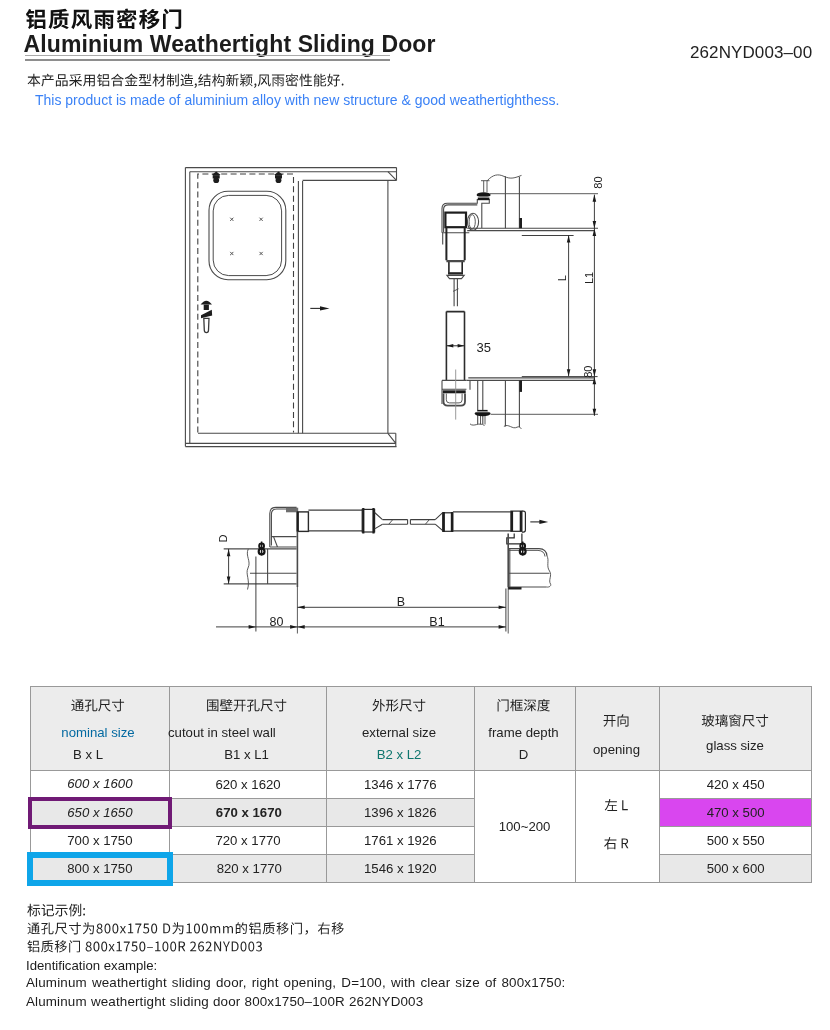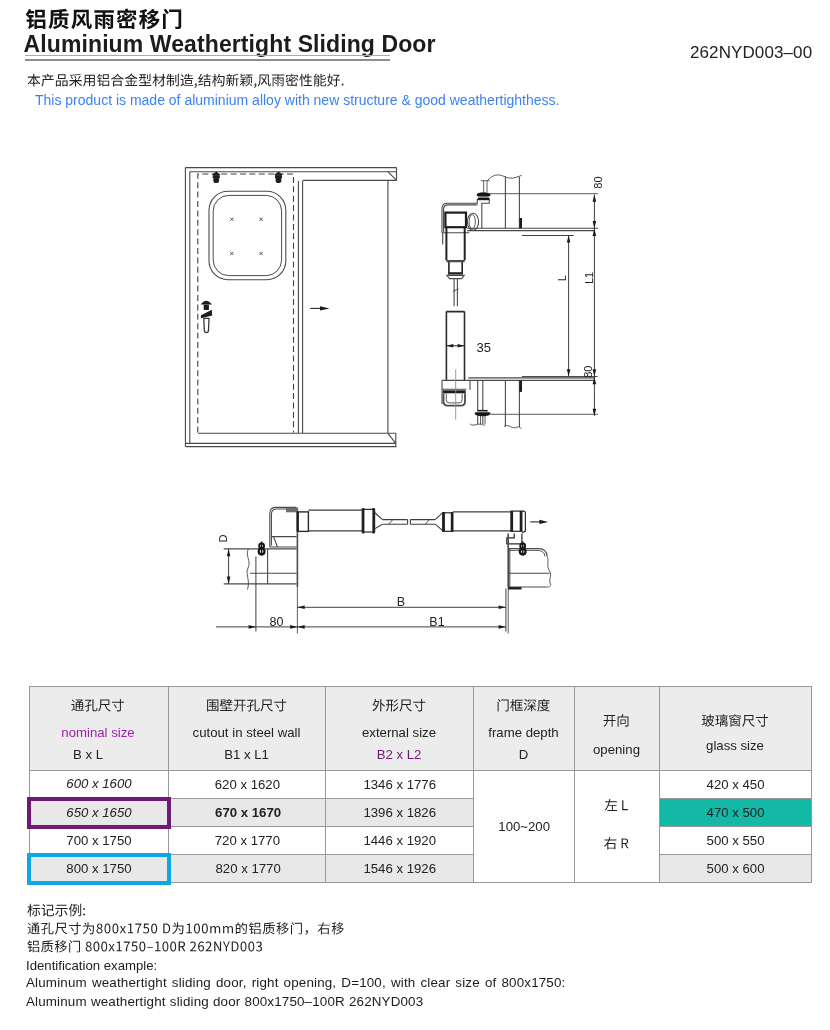--- a/index.html
+++ b/index.html
@@ -47,45 +47,45 @@
   <td style="border:1px solid #999;">1346 x 1776</td>
   <td rowspan="4" style="border:1px solid #999;">100~200</td>
   <td rowspan="4" style="border:1px solid #999;"></td>
   <td style="border:1px solid #999;">420 x 450</td>
  </tr>
 
  <tr style="height:28px;background:#e8e8e8;">
   <td style="border:4px solid #701a75;font-style:italic;">650 x 1650</td>
   <td style="border:1px solid #999;font-weight:bold;">670 x 1670</td>
   <td style="border:1px solid #999;">1396 x 1826</td>
-  <td style="border:1px solid #999;background:#14b8a6;">470 x 500</td>
+  <td style="border:1px solid #999;background:#d946ef;">470 x 500</td>
  </tr>
 
  <tr style="height:28px;">
   <td style="border:1px solid #999;">700 x 1750</td>
   <td style="border:1px solid #999;">720 x 1770</td>
-  <td style="border:1px solid #999;">1446 x 1920</td>
+  <td style="border:1px solid #999;">1761 x 1926</td>
   <td style="border:1px solid #999;">500 x 550</td>
  </tr>
 
  <tr style="height:28px;background:#e8e8e8;">
-  <td style="border:4px solid #0ea5e9;">800 x 1750</td>
+  <td style="border:6px solid #0ea5e9;">800 x 1750</td>
   <td style="border:1px solid #999;">820 x 1770</td>
-  <td style="border:1px solid #999;">1546 x 1926</td>
+  <td style="border:1px solid #999;">1546 x 1920</td>
   <td style="border:1px solid #999;background:#e8e8e8;">500 x 600</td>
  </tr>
 </tbody>
   </table>
 
-<div class="abs" style="left:28px;top:726px;width:140px;text-align:center;font-size:13.2px;line-height:1;color:#a21caf;">nominal size</div>
+<div class="abs" style="left:28px;top:726px;width:140px;text-align:center;font-size:13.2px;line-height:1;color:#0369a1;">nominal size</div>
 <div class="abs" style="left:28px;top:748px;width:120px;text-align:center;font-size:13.2px;line-height:1;color:#222;">B x L</div>
-<div class="abs" style="left:168px;top:726px;width:157px;text-align:center;font-size:13.2px;line-height:1;color:#222;">cutout in steel wall</div>
+<div class="abs" style="left:168px;top:726px;width:157px;font-size:13.2px;line-height:1;color:#222;">cutout in steel wall</div>
 <div class="abs" style="left:168px;top:748px;width:157px;text-align:center;font-size:13.2px;line-height:1;color:#222;">B1 x L1</div>
 <div class="abs" style="left:325px;top:726px;width:148px;text-align:center;font-size:13.2px;line-height:1;color:#222;">external size</div>
-<div class="abs" style="left:325px;top:748px;width:148px;text-align:center;font-size:13.2px;line-height:1;color:#701a75;">B2 x L2</div>
+<div class="abs" style="left:325px;top:748px;width:148px;text-align:center;font-size:13.2px;line-height:1;color:#0f766e;">B2 x L2</div>
 <div class="abs" style="left:473px;top:726px;width:101px;text-align:center;font-size:13.2px;line-height:1;color:#222;">frame depth</div>
 <div class="abs" style="left:473px;top:748px;width:101px;text-align:center;font-size:13.2px;line-height:1;color:#222;">D</div>
 <div class="abs" style="left:574px;top:743px;width:85px;text-align:center;font-size:13.2px;line-height:1;color:#222;">opening</div>
 <div class="abs" style="left:659px;top:739px;width:152px;text-align:center;font-size:13.2px;line-height:1;color:#222;">glass size</div>
 
 <div class="abs" style="left:26px;top:958.5px;font-size:13.2px;line-height:1;">Identification example:</div>
 
 <div class="abs" style="left:26px;top:976.4px;font-size:13.4px;line-height:1;word-spacing:1.2px;letter-spacing:0.16px;">Aluminum weathertight sliding door, right opening, D=100, with clear size of 800x1750:</div>
 
 <div class="abs" style="left:26px;top:995px;font-size:13.4px;line-height:1;word-spacing:0.3px;letter-spacing:0.15px;">Aluminum weathertight sliding door 800x1750–100R 262NYD003</div>

